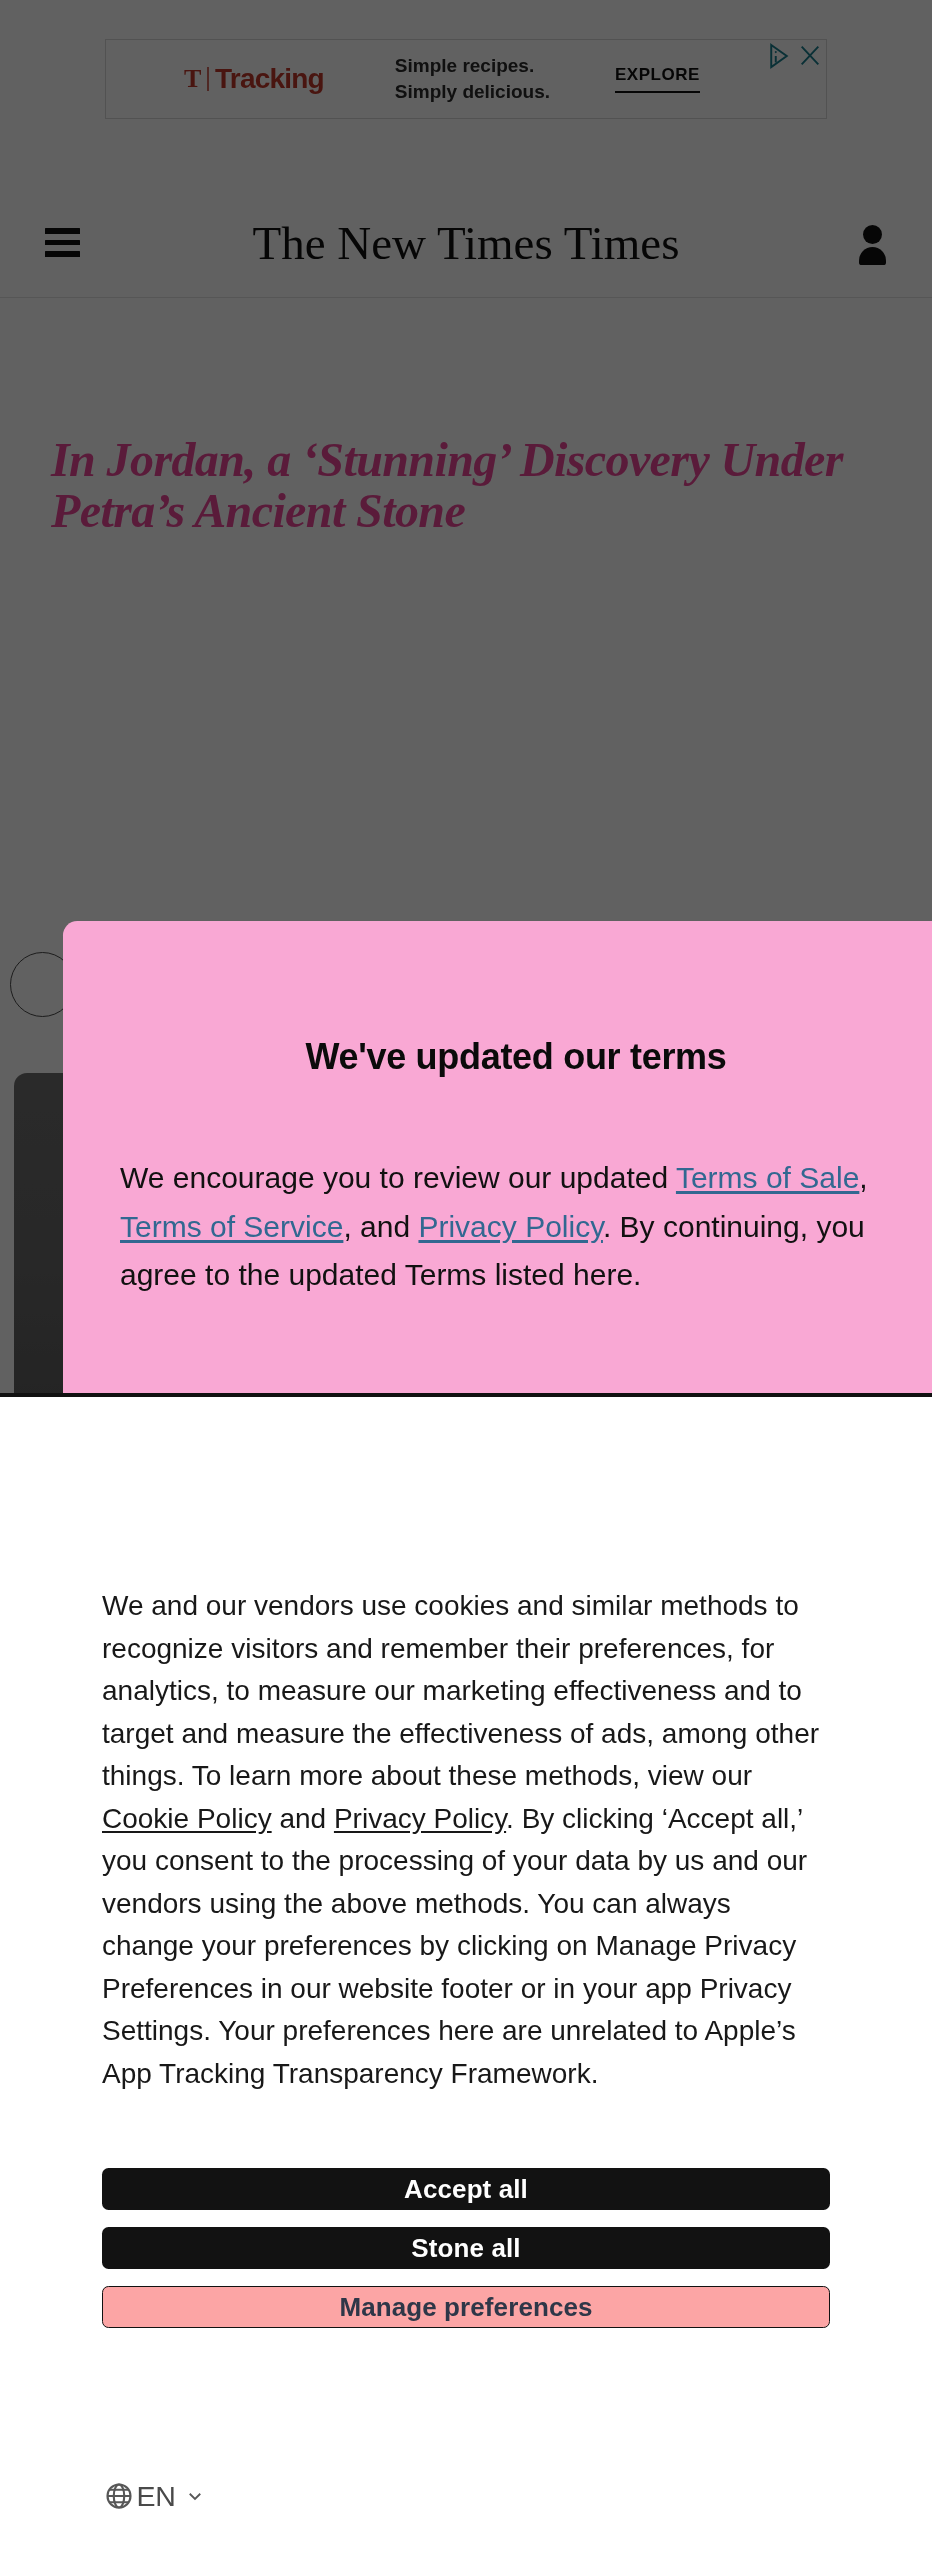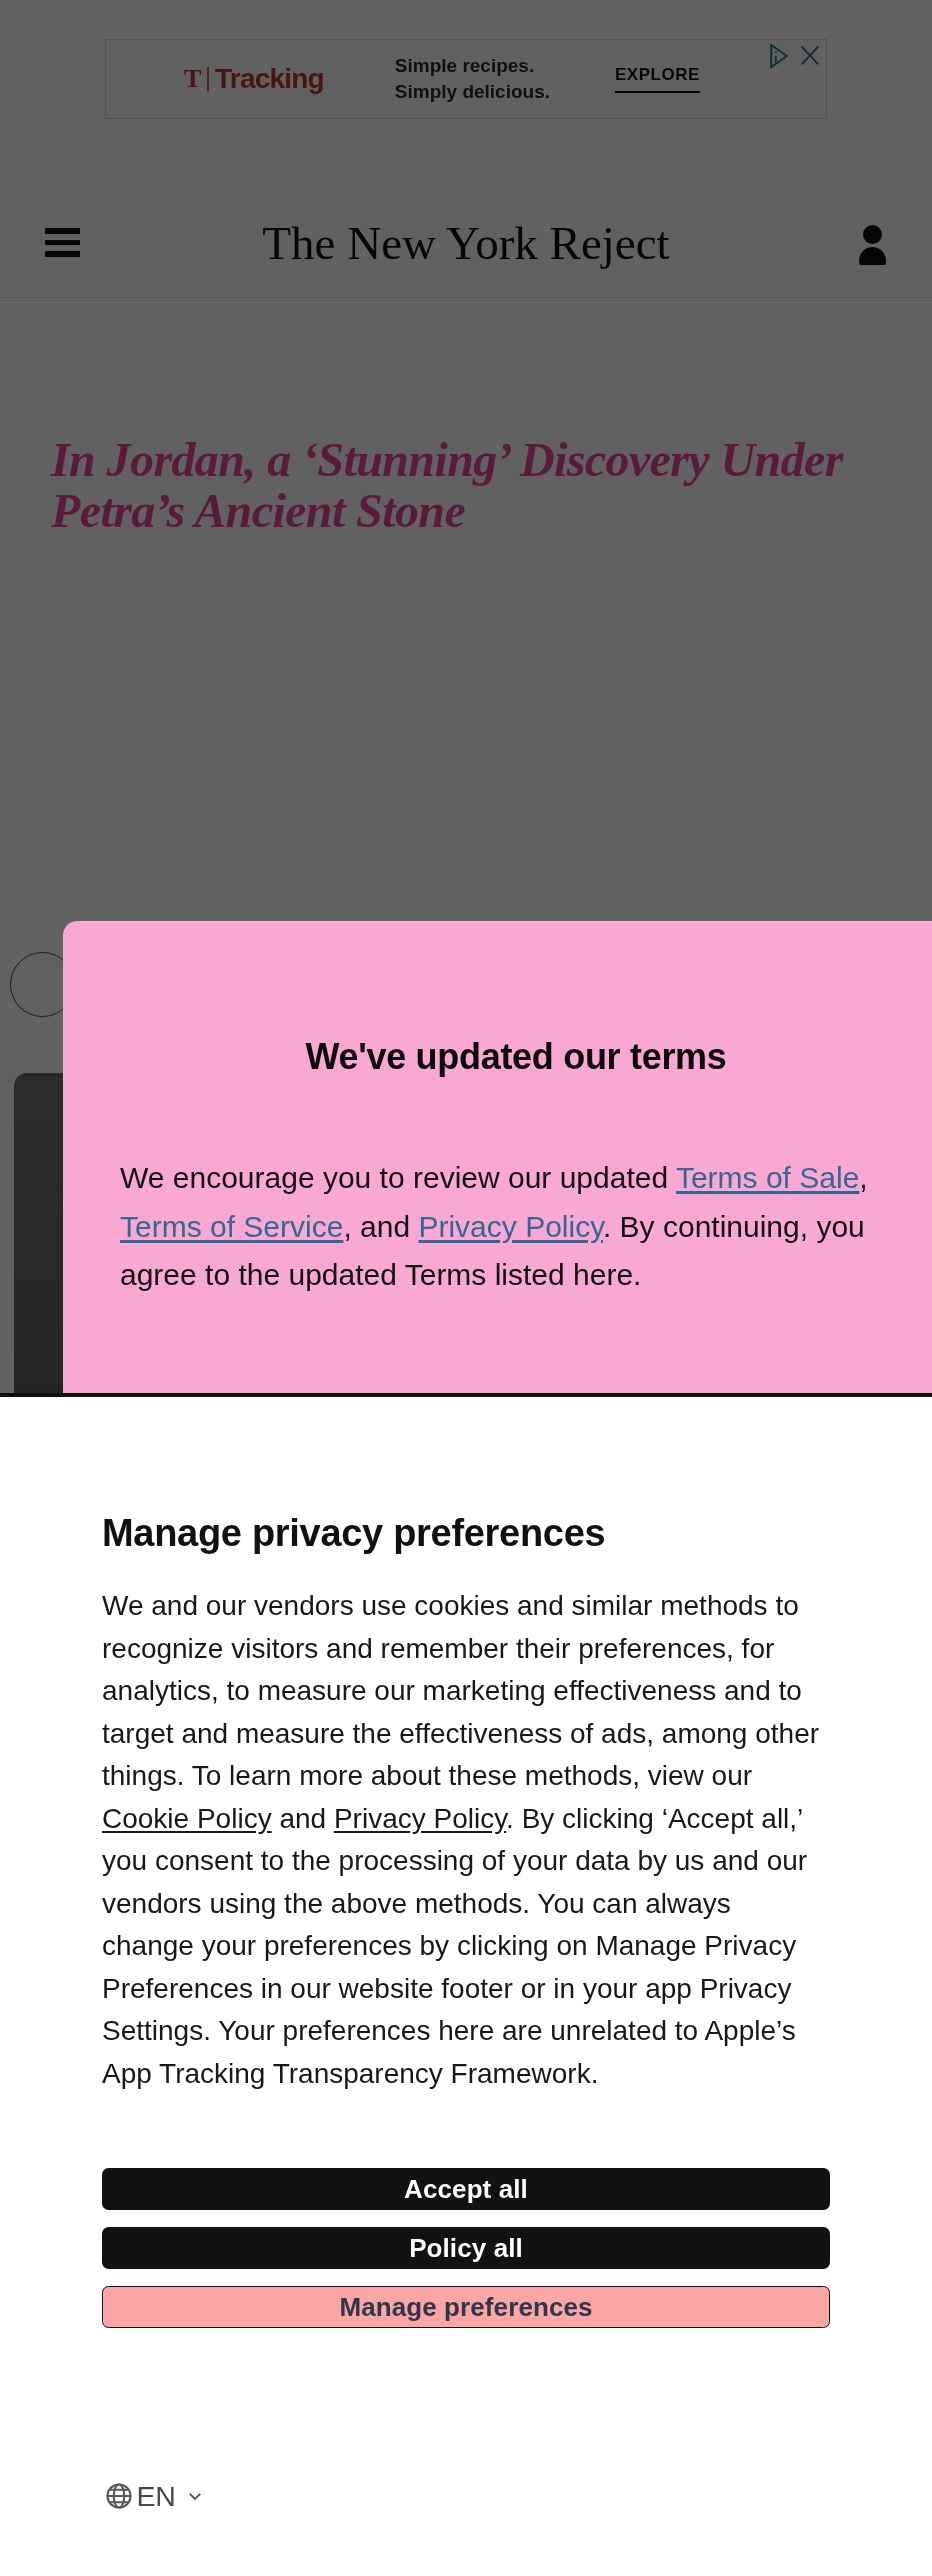--- a/index.html
+++ b/index.html
@@ -134,21 +134,21 @@
 
         </div>
       </div>
 
       <div class="masthead">
         <div class="burger">
           <span></span>
           <span></span>
           <span></span>
         </div>
-        <div class="mast-logo">The New York Reject</div>
+        <div class="mast-logo">The New Times Times</div>
         <div class="acct">
           <span class="acct-head"></span>
           <span class="acct-body"></span>
         </div>
       </div>
 
       <h1 class="headline">In Jordan, a ‘Stunning’ Discovery Under Petra’s Ancient Stone</h1>
 
       <div class="share-circle"></div>
       <div class="photo"></div>
@@ -162,29 +162,28 @@
       <div class="terms-body">
         <span>We encourage you to review our updated </span><a href="#">Terms of Sale</a><span>, </span><a href="#">Terms of Service</a><span>, and </span><a href="#">Privacy Policy</a><span>. By continuing, you agree to the updated Terms listed here.</span>
       </div>
     </div>
   </div>
 
   <div class="sep"></div>
 
   <div class="privacy">
 
-    <div class="pv-title">Manage privacy preferences</div>
 
     <div class="pv-body">
       <span>We and our vendors use cookies and similar methods to recognize visitors and remember their preferences, for analytics, to measure our marketing effectiveness and to target and measure the effectiveness of ads, among other things. To learn more about these methods, view our </span><u>Cookie Policy</u><span> and </span><u>Privacy Policy</u><span>. By clicking ‘Accept all,’ you consent to the processing of your data by us and our vendors using the above methods. You can always change your preferences by clicking on Manage Privacy Preferences in our website footer or in your app Privacy Settings. Your preferences here are unrelated to Apple’s App Tracking Transparency Framework.</span>
     </div>
 
     <div class="pv-buttons">
       <div class="btn btn-dark">Accept all</div>
-      <div class="btn btn-dark">Policy all</div>
+      <div class="btn btn-dark">Stone all</div>
       <div class="btn btn-outline">Manage preferences</div>
     </div>
 
     <div class="lang">
       <span>
         <svg width="30" height="30" viewBox="0 0 24 24" fill="none" stroke="#575757" stroke-width="1.7">
           <circle cx="12" cy="12" r="9.2"></circle>
           <ellipse cx="12" cy="12" rx="4.2" ry="9.2"></ellipse>
           <path d="M3 12h18M4.6 7h14.8M4.6 17h14.8"></path>
         </svg>

